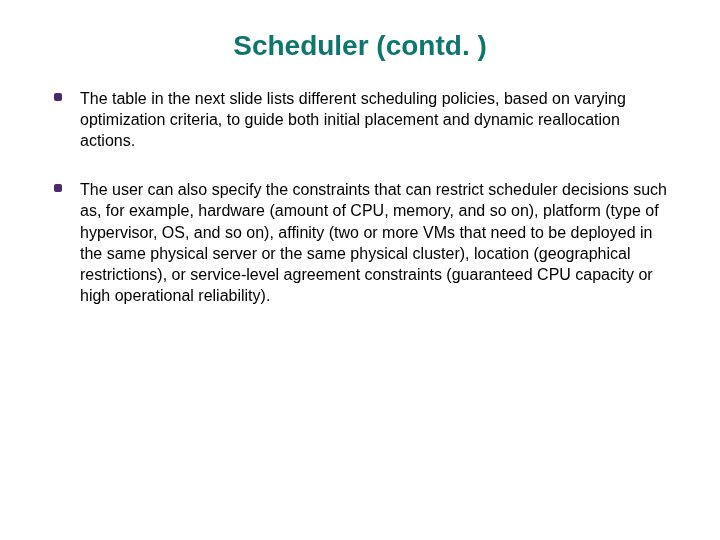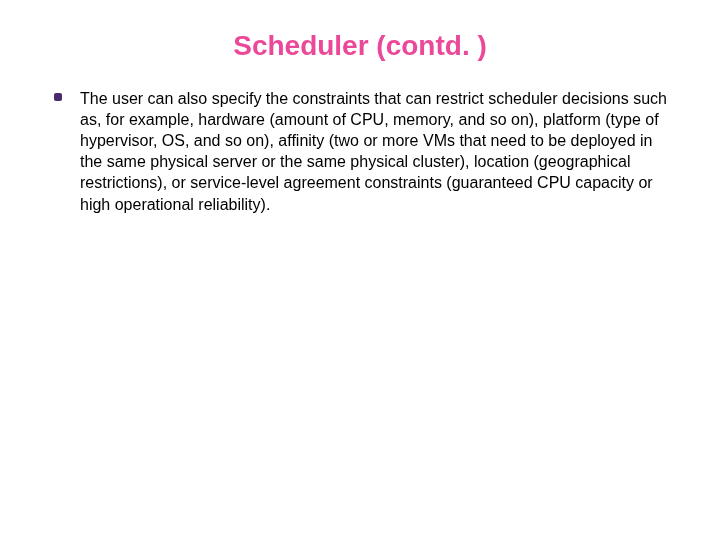--- a/index.html
+++ b/index.html
@@ -16,21 +16,21 @@
     box-sizing: border-box;
     width: 720px;
     height: 540px;
     padding: 30px 50px 30px 50px;
   }
   .title {
     text-align: center;
     font-weight: bold;
     font-size: 28px;
     margin: 0 0 26px 0;
-    color: #ec4899;
+    color: #0f766e;
   }
   ul.bullets {
     list-style: none;
     padding: 0;
     margin: 0;
   }
   ul.bullets > li {
     position: relative;
     padding-left: 30px;
     margin-bottom: 28px;
@@ -51,15 +51,16 @@
     border-radius: 2px;
   }
 </style>
 </head>
 <body>
 
 <div class="slide">
   <h1 class="title">Scheduler (contd. )</h1>
   <ul class="bullets">
 
+      <li>The table in the next slide lists different scheduling policies, based on varying optimization criteria, to guide both initial placement and dynamic reallocation actions.</li>
       <li>The user can also specify the constraints that can restrict scheduler decisions such as, for example, hardware (amount of CPU, memory, and so on), platform (type of hypervisor, OS, and so on), affinity (two or more VMs that need to be deployed in the same physical server or the same physical cluster), location (geographical restrictions), or service-level agreement constraints (guaranteed CPU capacity or high operational reliability).</li>
     </ul>
 </div>
 
 </body></html>

